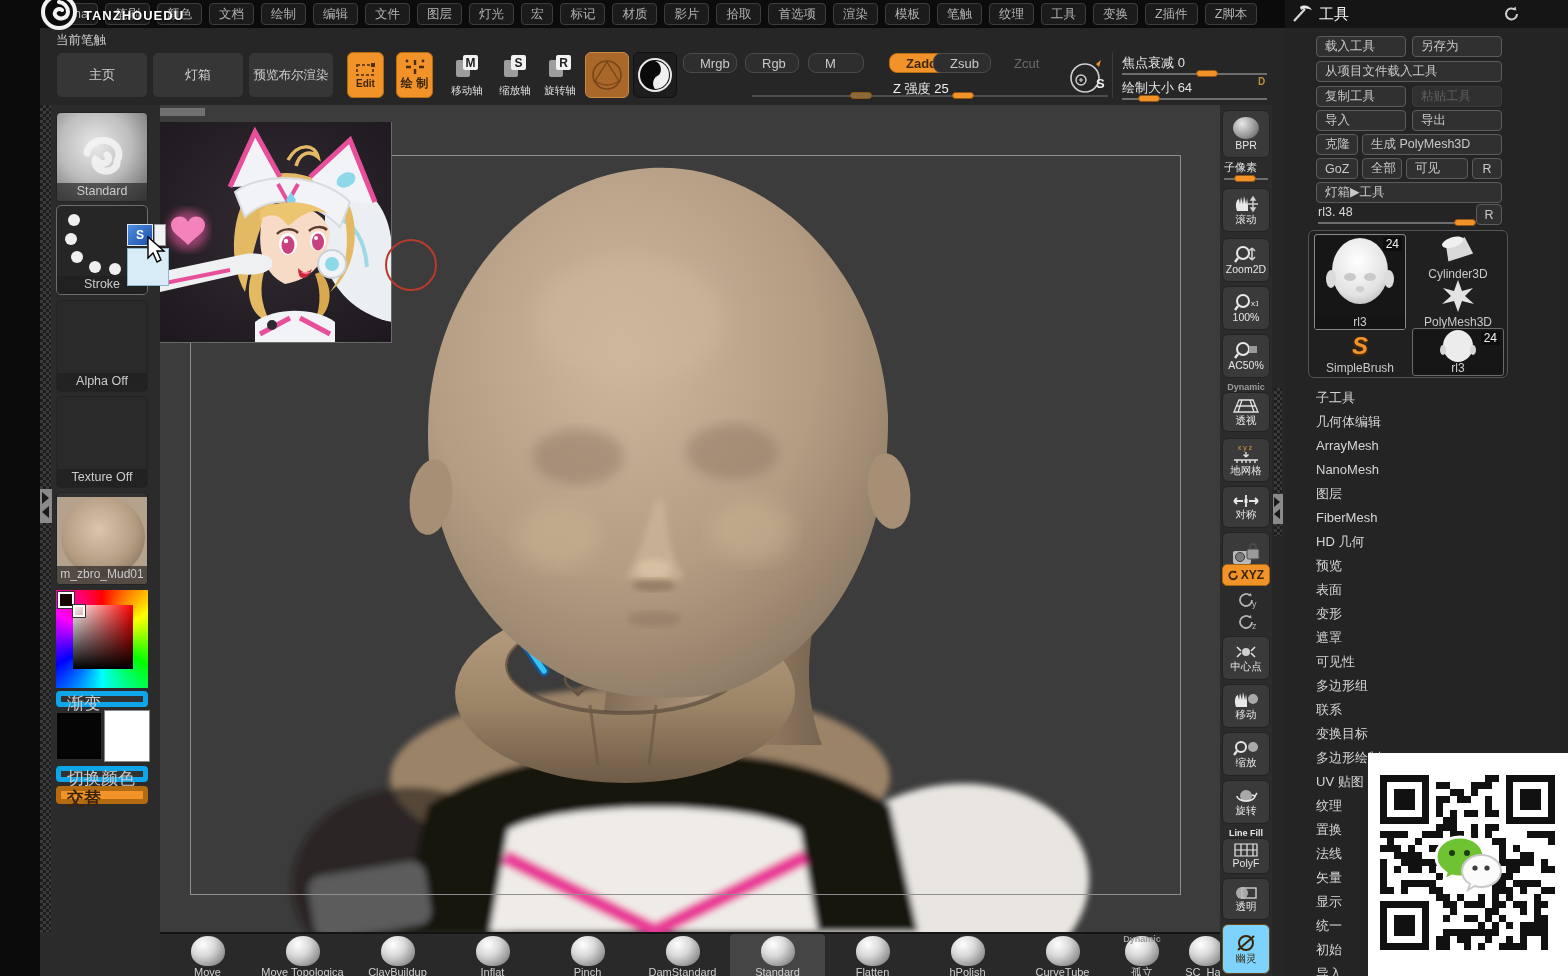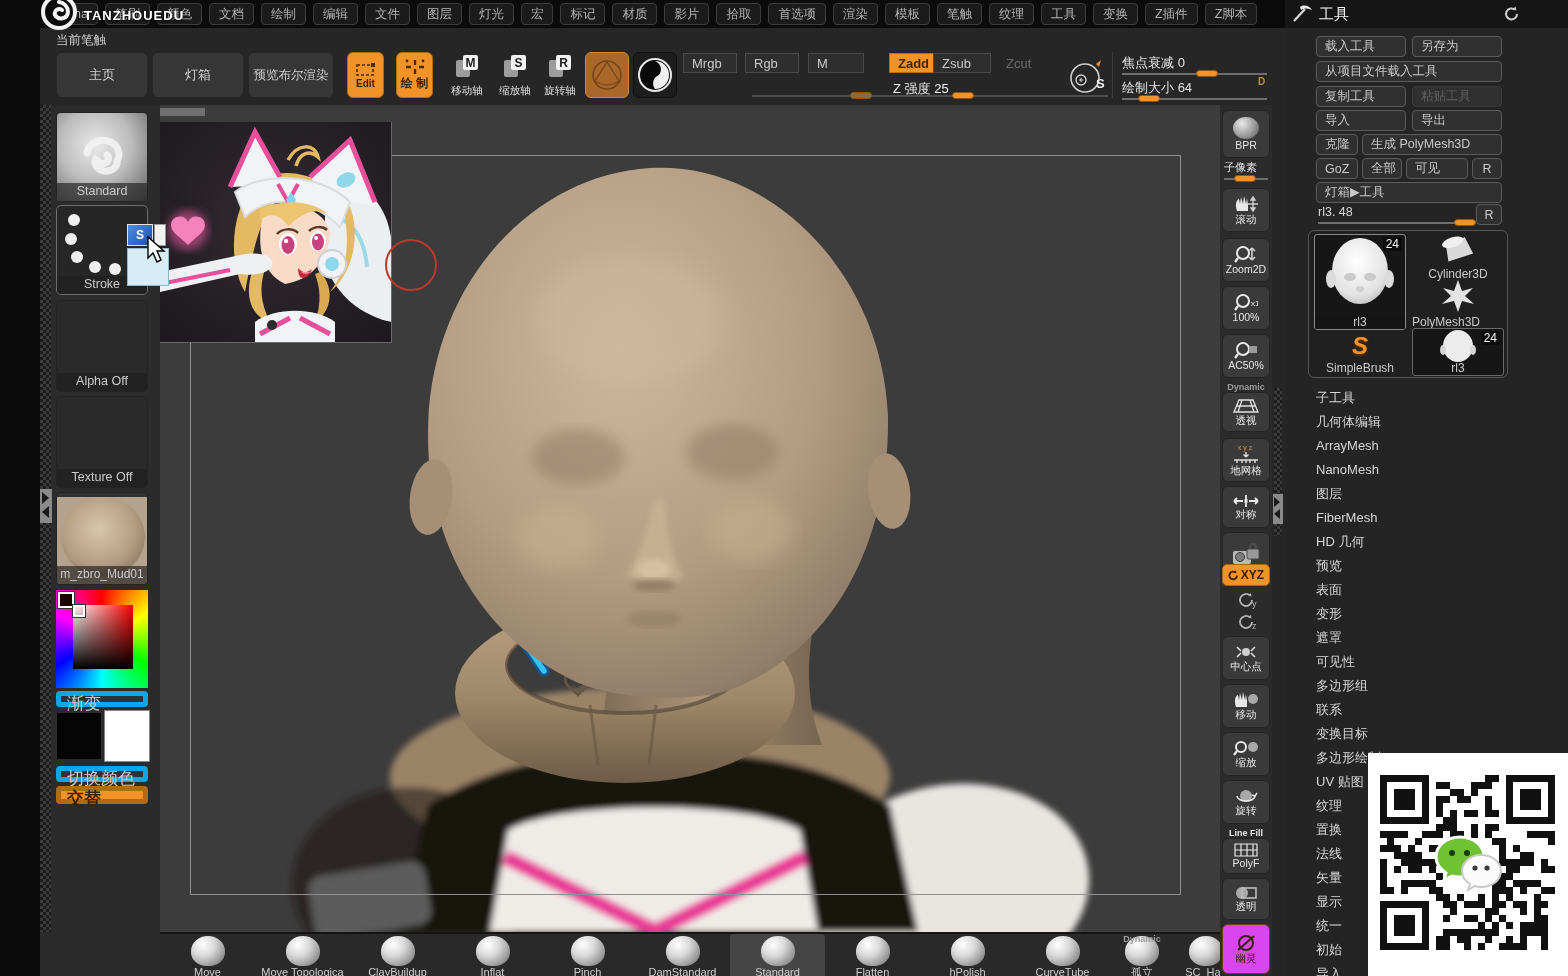--- a/index.html
+++ b/index.html
@@ -11,22 +11,22 @@
   .menubar{left:46px;top:3px;height:22px;display:flex;gap:7px;}
   .mitem{background:#1b1b1b;border:1px solid #3d3d3d;border-radius:4px;color:#b3b3b3;
          font-size:12.5px;line-height:20px;padding:0 9px;white-space:nowrap;}
   .logo-text{left:84px;top:8px;font-size:13px;font-weight:bold;color:#fff;letter-spacing:1px;
              text-shadow:0 1px 2px #000;}
   
   .btn{background:#363636;border:1px solid #262626;border-radius:6px;color:#cfcfcf;
        font-size:13px;display:flex;align-items:center;justify-content:center;}
   .obtn{background:#f2932a;border:1px solid #b36b12;border-radius:6px;color:#3a2406;
         display:flex;flex-direction:column;align-items:center;justify-content:center;font-weight:bold;}
-  .chip{background:#2e2e2e;border:1px solid #4a4a4a;border-radius:0;color:#c9c9c9;
-        font-size:13px;display:flex;align-items:center;padding:0 8px;}
+  .chip{background:#2e2e2e;border:1px solid #4a4a4a;border-radius:8px;color:#c9c9c9;
+        font-size:13px;display:flex;align-items:center;padding:0 16px;}
   .chip.on{background:#f2932a;border-color:#b36b12;color:#40270a;font-weight:bold;margin-left:18px;}
   .chip.dim{background:transparent;border-color:transparent;color:#6b6b6b;}
   .sld{height:2px;background:#6e6e6e;}
   .knob{width:22px;height:7px;border-radius:4px;background:#f2932a;border:1px solid #905511;}
   .knob.dim{background:#8a6a3a;}
   .lab{font-size:13px;color:#e3e3e3;white-space:nowrap;}
   .lab.dim{color:#707070;margin-top:32px;}
   
   .ltray{left:40px;top:105px;width:120px;height:871px;background:#2b2b2b;}
   .titem{background:#313131;border:1px solid #242424;border-radius:5px;overflow:hidden;}
@@ -612,21 +612,21 @@
     </svg>
     <span class="slab">PolyF</span>
   </div>
   <div class="a sbtn" style="top:878px;height:42px">
     <svg width="24" height="14" viewBox="0 0 24 14">
       <rect x="8" y="2" width="14" height="10" fill="none" stroke="#cfcfcf" stroke-width="1.4"></rect>
       <circle cx="8" cy="7" r="6" fill="#bdbdbd" opacity=".85"></circle>
     </svg>
     <span class="slab">透明</span>
   </div>
-  <div class="a sbtn" style="top:924px;height:50px;background:#d946ef;border-color:#6f4310">
+  <div class="a sbtn" style="top:924px;height:50px;background:#7dd3fc;border-color:#6f4310">
     <svg width="24" height="18" viewBox="0 0 24 18">
       <circle cx="12" cy="9" r="7" fill="none" stroke="#3a2406" stroke-width="2"></circle>
       <path d="M4 16 L20 2" stroke="#3a2406" stroke-width="2"></path>
     </svg>
     <span class="slab" style="color:#3a2406">幽灵</span>
   </div>
 
   <div class="a rpanel"></div>
   <div class="a rhead">
     <svg class="a" style="left:6px;top:4px" width="22" height="20" viewBox="0 0 22 20">
@@ -680,21 +680,21 @@
     <span class="badge">24</span>
     <div style="position:absolute;bottom:0;left:0;right:0;text-align:center;font-size:12px;color:#d0d0d0;background:rgba(20,20,20,.7)">rl3</div>
   </div>
   <div class="a" style="left:1412px;top:234px;width:92px;height:44px;text-align:center">
     <svg width="40" height="30" viewBox="0 0 40 30" style="margin:0 auto">
       <path d="M10 6 L30 6 L33 24 L7 24 Z" fill="#d9d9d9" transform="rotate(-18 20 15)"></path>
       <ellipse cx="17" cy="7" rx="11" ry="5" fill="#f0f0f0" transform="rotate(-18 20 15)"></ellipse>
     </svg>
     <span style="font-size:12px;color:#c9c9c9">Cylinder3D</span>
   </div>
-  <div class="a" style="left:1412px;top:280px;width:92px;height:46px;">
+  <div class="a" style="left:1412px;top:280px;width:92px;height:46px;text-align:center">
     <svg width="36" height="32" viewBox="0 0 36 32" style="margin:0 auto">
       <path d="M18 0 L22 11 L33 8 L25 16 L34 24 L22 21 L18 32 L14 21 L2 24 L11 16 L3 8 L14 11 Z" fill="#e3e3e3"></path>
     </svg>
     <span style="font-size:12px;color:#c9c9c9">PolyMesh3D</span>
   </div>
   <div class="a" style="left:1314px;top:334px;width:92px;height:42px;text-align:center">
     <div style="font-size:24px;font-weight:bold;font-style:italic;color:#f2932a;line-height:24px;text-shadow:0 1px 3px #7a3c00">S</div>
     <span style="font-size:12px;color:#c9c9c9">SimpleBrush</span>
   </div>
   <div class="a" style="left:1412px;top:328px;width:92px;height:48px;background:#161616;border:1px solid #6a6a6a;border-radius:3px">

